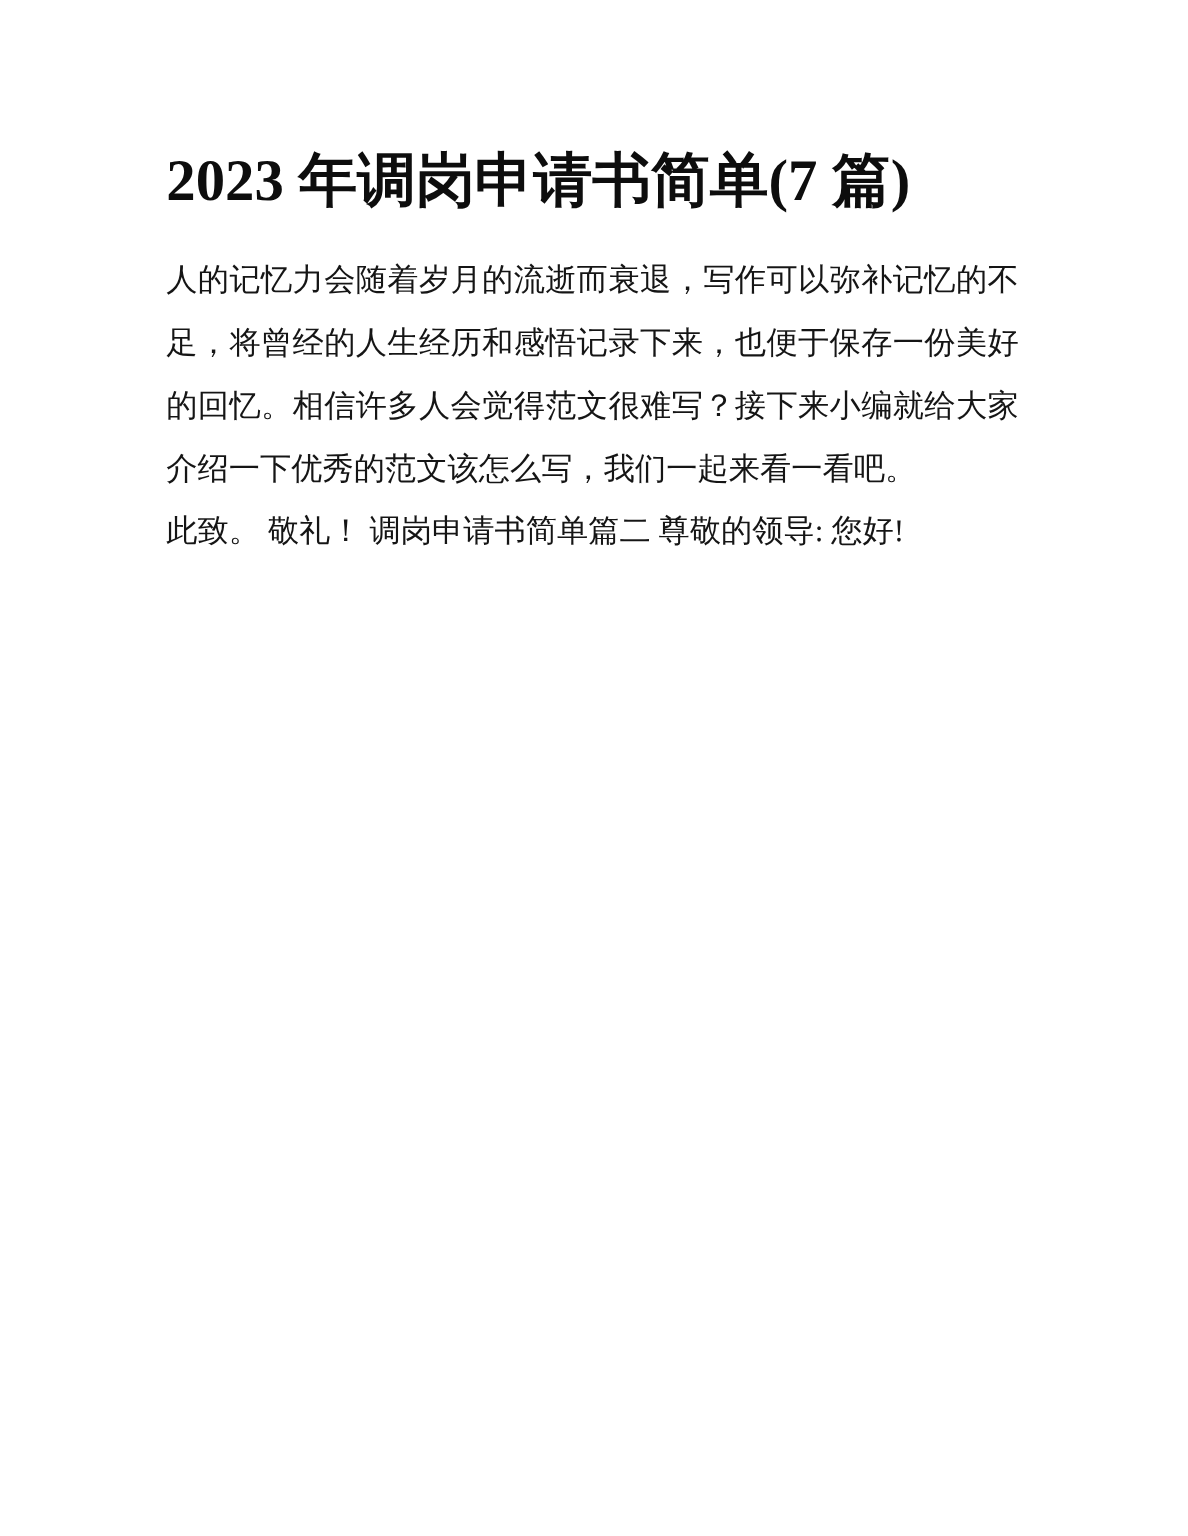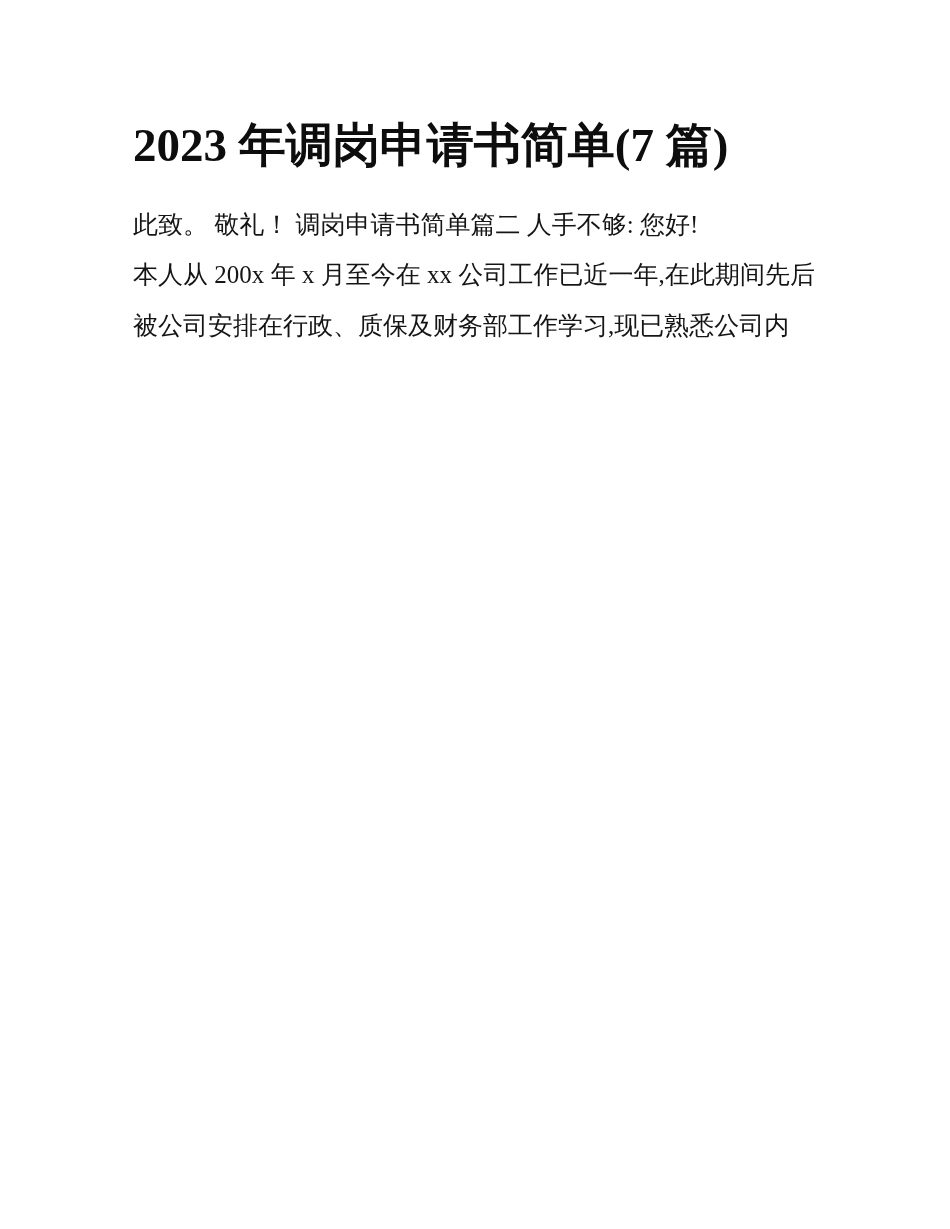--- a/index.html
+++ b/index.html
@@ -37,16 +37,16 @@
     color: #151515;
   }
 </style>
 </head>
 <body>
 
 <div class="page">
   <h1 class="doc-title">2023 年调岗申请书简单(7 篇)</h1>
 
   <div>
-    <p class="doc-paragraph">此致。 敬礼！ 调岗申请书简单篇二 人手不够: 您好!</p>
-    <p class="doc-paragraph">本人从 200x 年 x 月至今在 xx 公司工作已近一年,在此期间先后被公司安排在行政、质保及财务部工作学习,现已熟悉公司内</p>
+    <p class="doc-paragraph">人的记忆力会随着岁月的流逝而衰退，写作可以弥补记忆的不足，将曾经的人生经历和感悟记录下来，也便于保存一份美好的回忆。相信许多人会觉得范文很难写？接下来小编就给大家介绍一下优秀的范文该怎么写，我们一起来看一看吧。</p>
+    <p class="doc-paragraph">此致。 敬礼！ 调岗申请书简单篇二 尊敬的领导: 您好!</p>
   </div>
 </div>
 
 </body></html>

